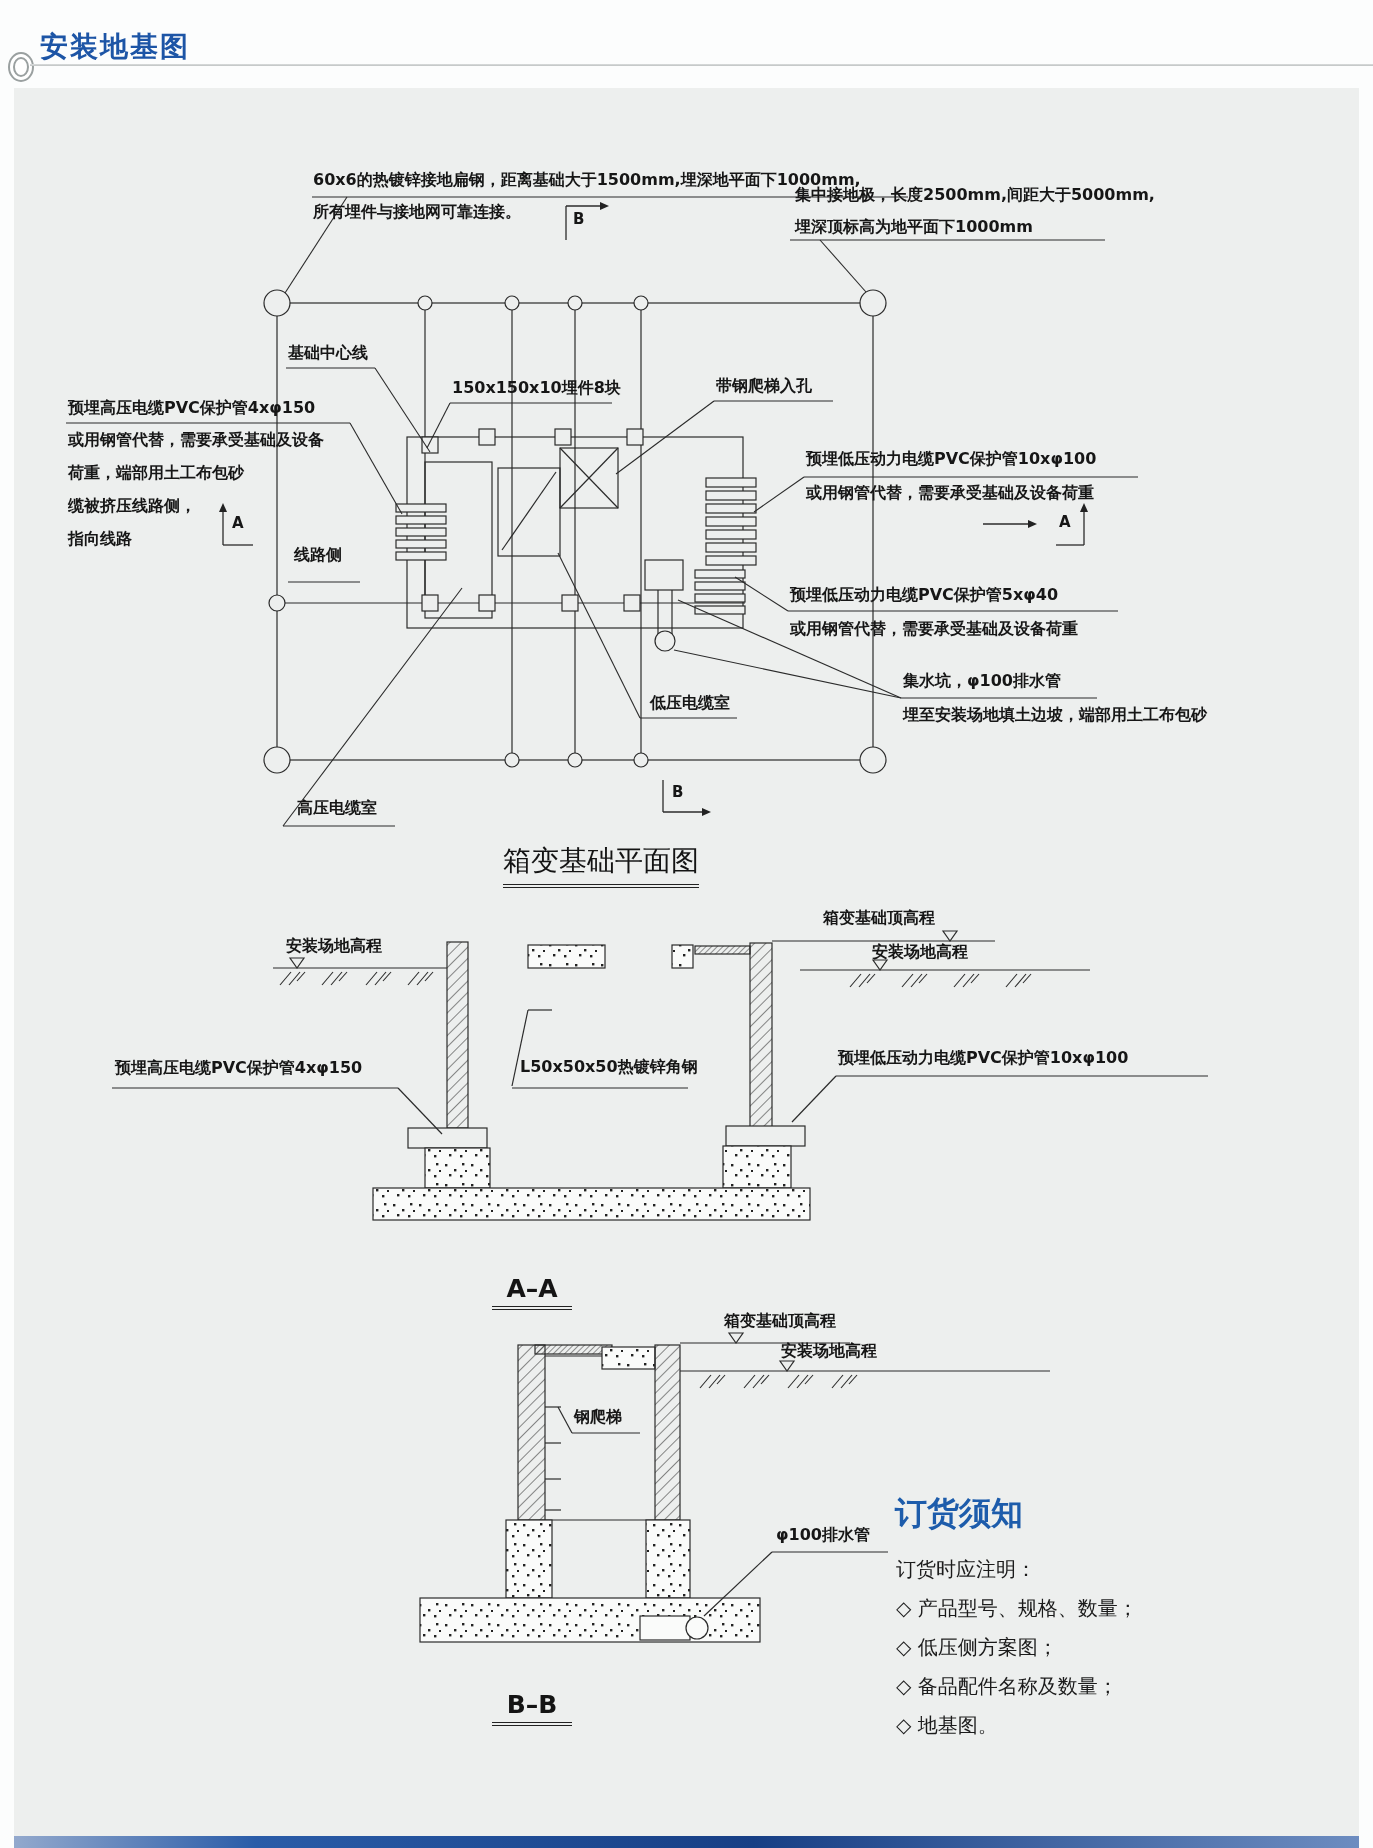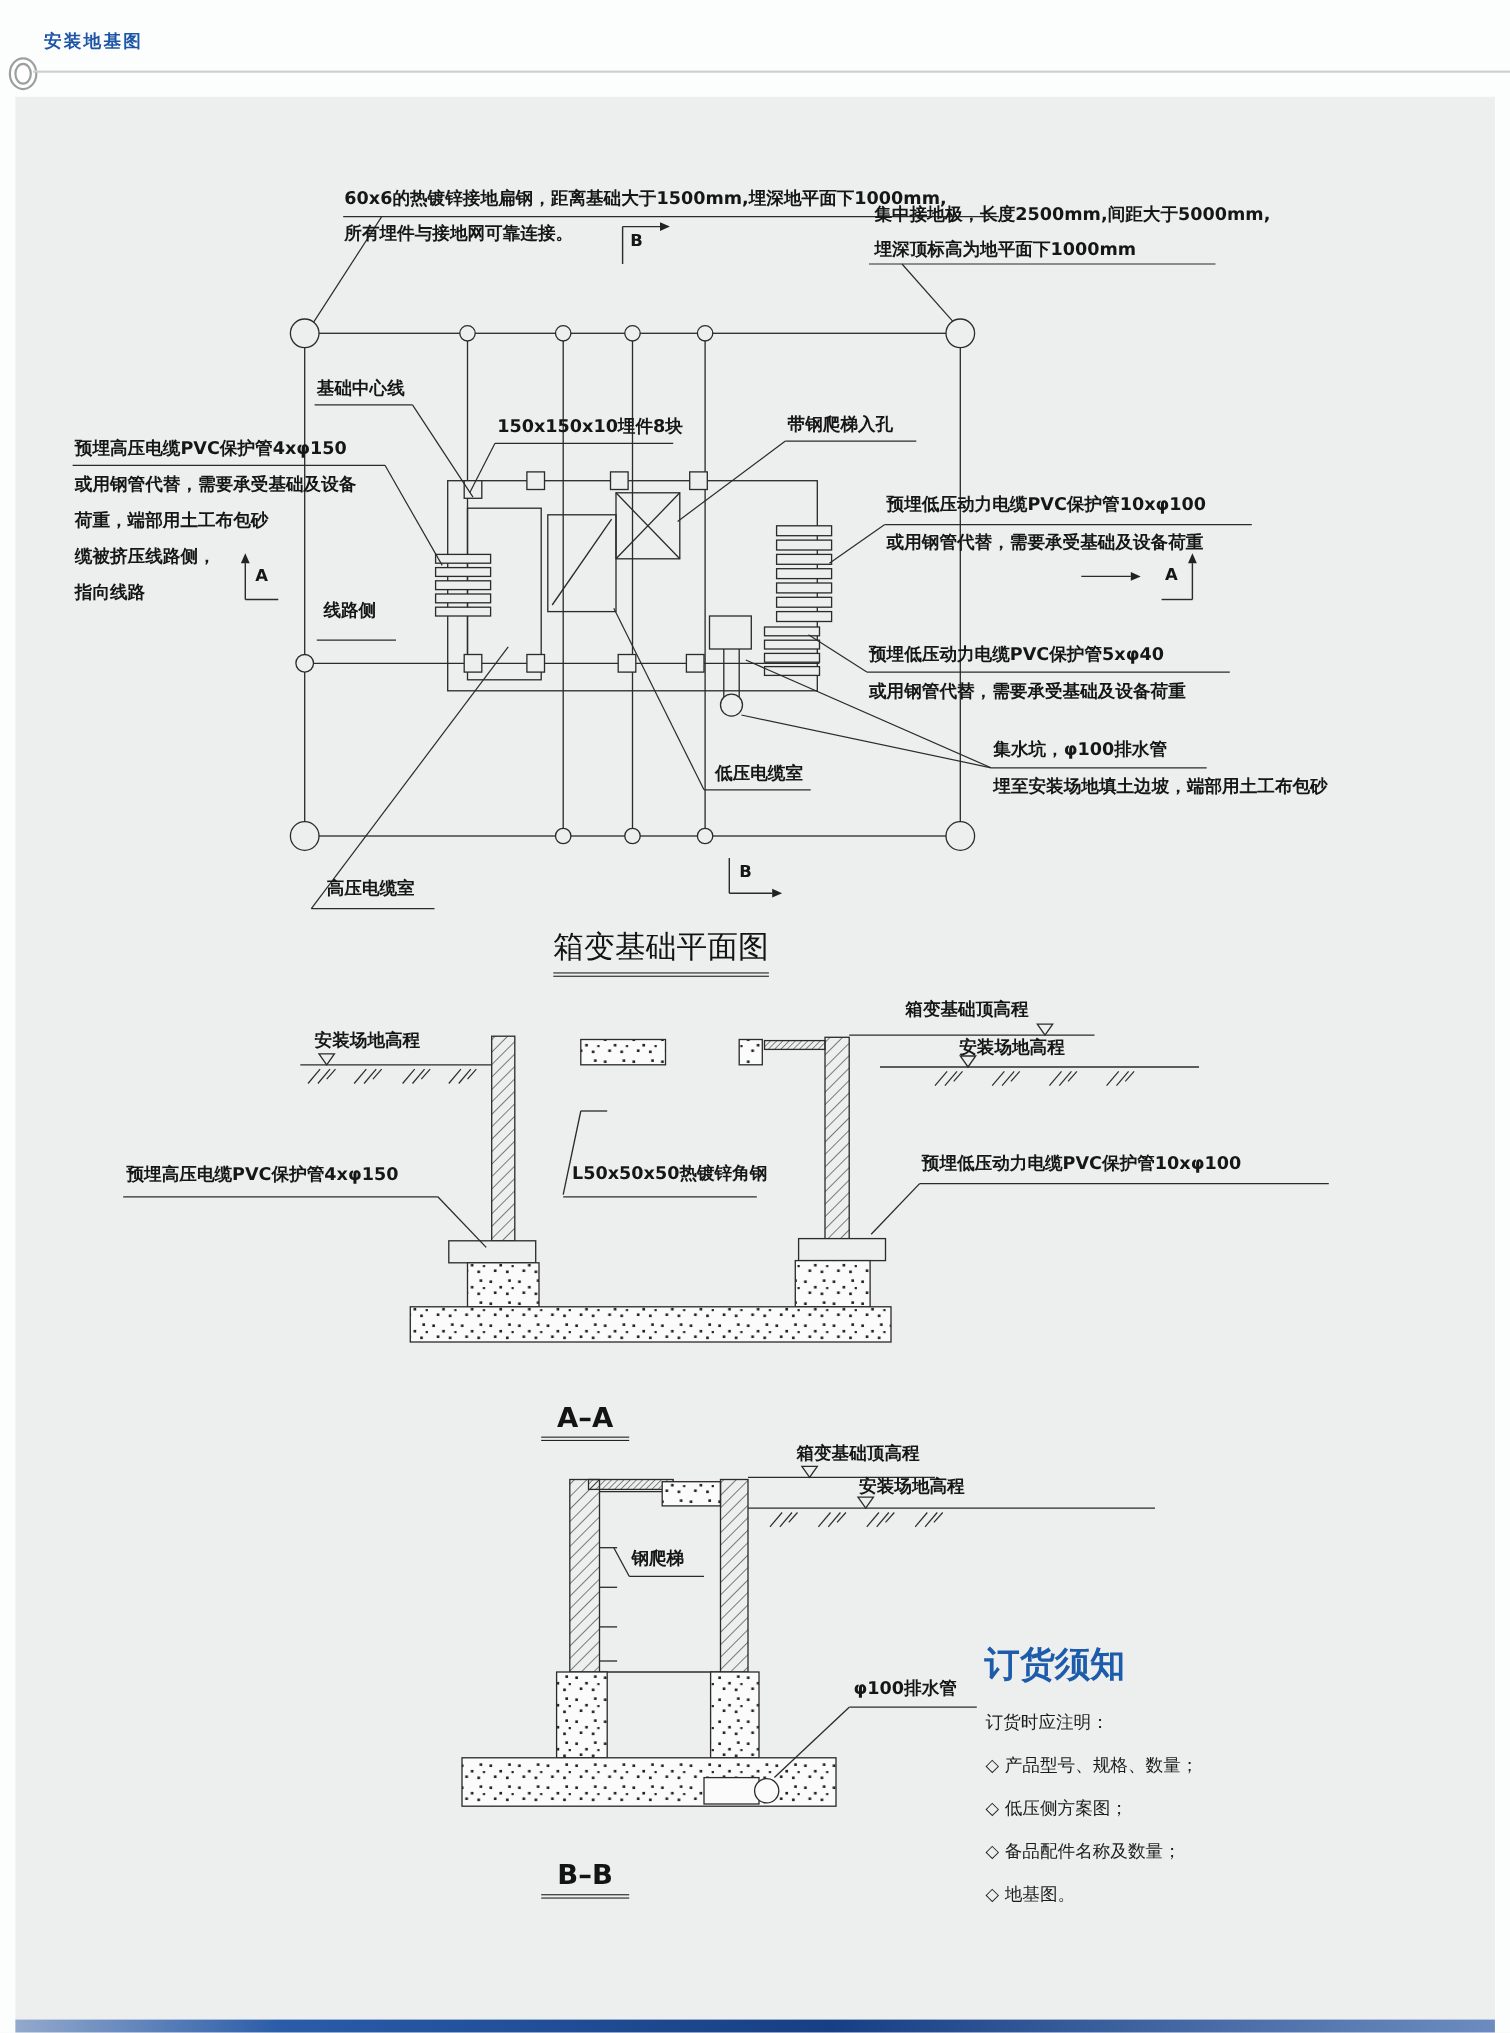--- a/index.html
+++ b/index.html
@@ -1,38 +1,38 @@
 <!DOCTYPE html>
 <html><head>
 <meta charset="utf-8">
 <style>
   html,body{margin:0;padding:0;background:#f4f5f5;}
   .page{position:relative;width:1373px;height:1848px;background:#fcfdfd;overflow:hidden;
         font-family:"DejaVu Sans",sans-serif;}
-  .page-title{position:absolute;left:40px;top:28px;font-size:16px;font-weight:bold;
+  .page-title{position:absolute;left:40px;top:28px;font-size:28px;font-weight:bold;
         color:#1d55a6;letter-spacing:2px;white-space:nowrap;}
   .rule{position:absolute;top:64px;left:30px;width:1343px;height:2px;
         background:linear-gradient(#dadddd,#bfc3c3);}
   .ornament{position:absolute;left:8px;top:52px;width:22px;height:26px;
         border:2px solid #9aa0a0;border-radius:50%;background:#fff;}
   .ornament::after{content:"";position:absolute;left:3px;top:3px;right:3px;bottom:3px;
         border:2px solid #9aa0a0;border-radius:50%;}
   .panel{position:absolute;left:14px;top:88px;width:1345px;height:1760px;background:#edefee;}
   .footer-bar{position:absolute;left:14px;bottom:0;width:1345px;height:12px;
         background:linear-gradient(90deg,#93a9cd 0%,#2a5ca8 18%,#173f85 55%,#6c8cc0 100%);}
   svg.linework{position:absolute;left:0;top:0;}
   .lbl{position:absolute;font-size:16px;font-weight:bold;color:#161616;white-space:nowrap;
         line-height:1.15;}
   .letter{position:absolute;font-size:15px;font-weight:bold;color:#161616;}
   .dwg-title{position:absolute;font-size:28px;font-weight:normal;color:#141414;white-space:nowrap;
         padding-bottom:4px;border-bottom:4px double #222;}
   .sec-title{position:absolute;width:80px;text-align:center;font-size:25px;font-weight:bold;
         color:#141414;padding-bottom:3px;border-bottom:4px double #222;}
   .order-title{position:absolute;font-size:32px;font-weight:bold;color:#1d5cab;white-space:nowrap;}
-  .order-line{position:absolute;font-size:16px;color:#1b1b1b;white-space:nowrap;}
+  .order-line{position:absolute;font-size:20px;color:#1b1b1b;white-space:nowrap;}
 </style>
 </head>
 <body>
 
 <div class="page">
 
   <div class="page-title">安装地基图</div>
   <div class="ornament"></div>
   <div class="rule"></div>
   <div class="panel"></div>

